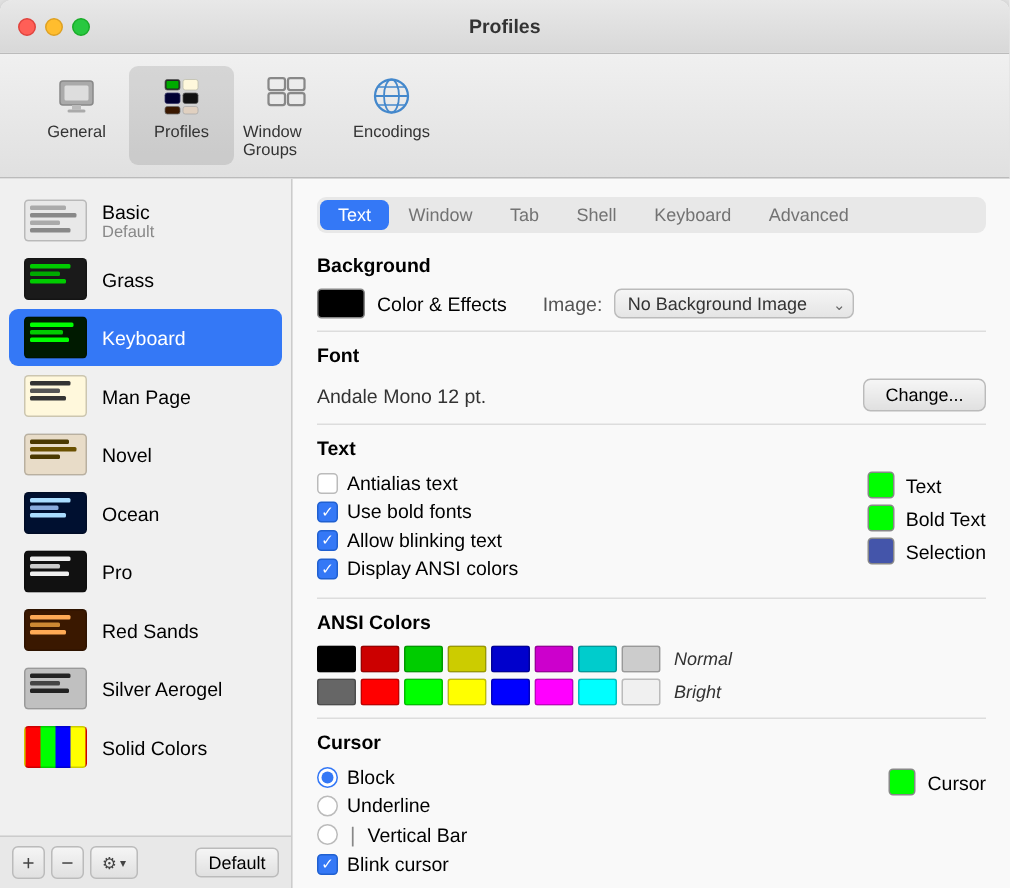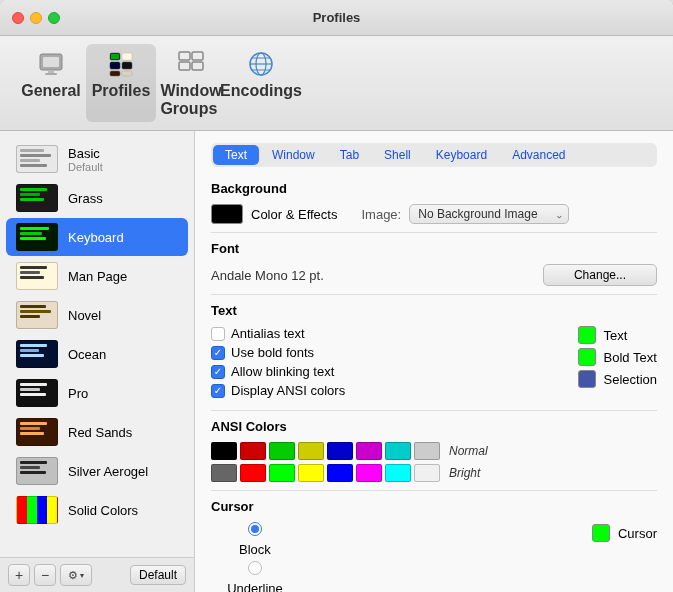--- a/index.html
+++ b/index.html
@@ -60,21 +60,21 @@
       width: 70px;
       cursor: pointer;
       padding: 4px 6px;
       border-radius: 6px;
     }
     .toolbar-item .icon-box {
       width: 32px; height: 32px;
       display: flex; align-items: center; justify-content: center;
       margin-bottom: 2px;
     }
-    .toolbar-label { font-size: 16px; color: #333; font-weight: bold; }
+    .toolbar-label { font-size: 11px; color: #333; }
     .main-content {
       display: flex;
       flex: 1;
       overflow: hidden;
     }
     .sidebar {
       width: 195px;
       background: #f0f0f0;
       border-right: 1px solid #ccc;
       display: flex;
@@ -156,21 +156,21 @@
       border-radius: 6px;
       padding: 2px;
       margin-bottom: 14px;
       gap: 1px;
     }
     .tab {
       padding: 3px 12px;
       border-radius: 5px;
       cursor: pointer;
       font-size: 12px;
-      color: #1d4ed8;
+      color: #737373;
     }
     .tab.active {
       background: #3478f6;
       color: white;
     }
     .section-title {
       font-size: 13px;
       font-weight: 600;
       color: #000000;
       margin-bottom: 8px;
@@ -206,21 +206,21 @@
     .select-wrap::after {
       content: "⌃";
       position: absolute; right: 6px; top: 50%; transform: translateY(-50%) rotate(180deg);
       font-size: 10px; color: #666; pointer-events: none;
     }
     .font-label { font-size: 13px; color: #333; }
     .change-btn {
       background: linear-gradient(180deg, #f5f5f5, #e0e0e0);
       border: 1px solid #bbb;
       border-radius: 5px;
-      padding: 3px 30px;
+      padding: 3px 14px;
       font-size: 12px;
       cursor: pointer;
       margin-left: auto;
     }
     .checkbox-row {
       display: flex; align-items: center; gap: 6px; margin-bottom: 4px;
     }
     .checkbox {
       width: 14px; height: 14px;
       border: 1px solid #bbb;
@@ -245,21 +245,21 @@
       display: flex; flex-direction: column; gap: 4px; margin-bottom: 8px;
     }
     .ansi-row { display: flex; align-items: center; gap: 3px; font-style: italic; }
     .ansi-cell {
       width: 26px; height: 18px;
       border: 1px solid rgba(0,0,0,0.25);
       border-radius: 2px;
       flex-shrink: 0;
     }
     .ansi-label { margin-left: 6px; font-size: 12px; color: #333; }
-    .radio-row { display: flex; align-items: center; gap: 6px; margin-bottom: 4px; flex-direction: column; }
+    .radio-row { display: flex; align-items: center; gap: 6px; margin-bottom: 4px; }
     .radio {
       width: 14px; height: 14px;
       border-radius: 50%;
       border: 1px solid #bbb;
       background: white;
       display: flex; align-items: center; justify-content: center;
       flex-shrink: 0;
     }
     .radio.selected { border-color: #3478f6; background: white; }
     .radio.selected::after {

